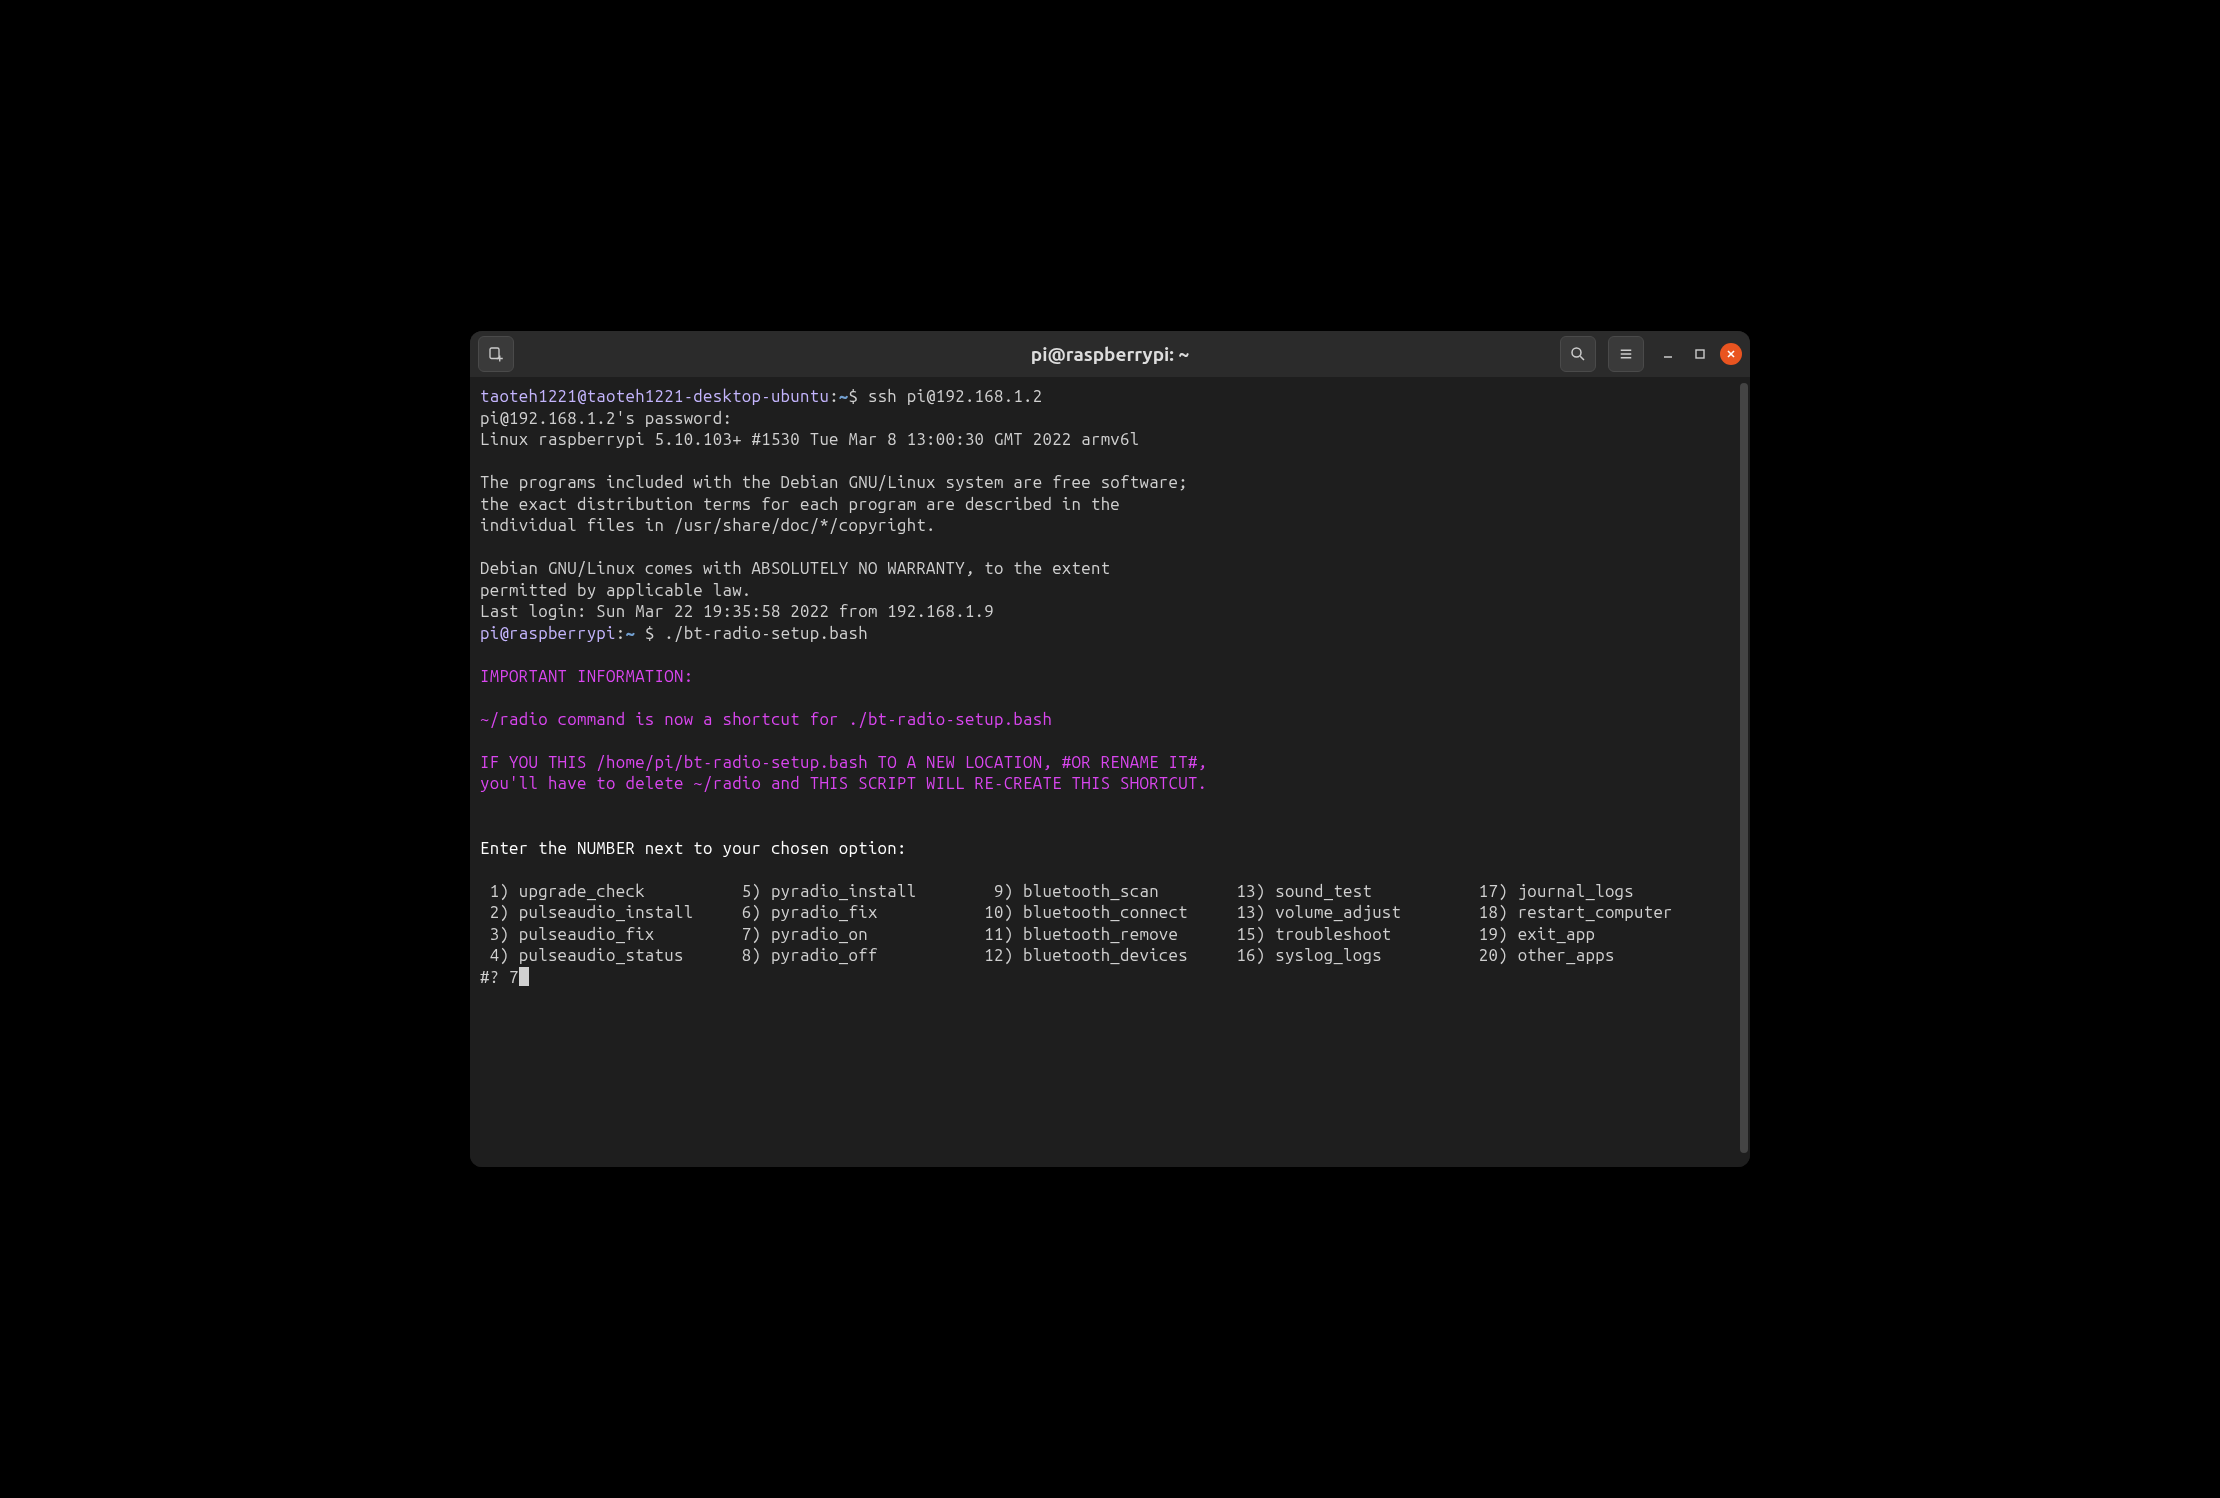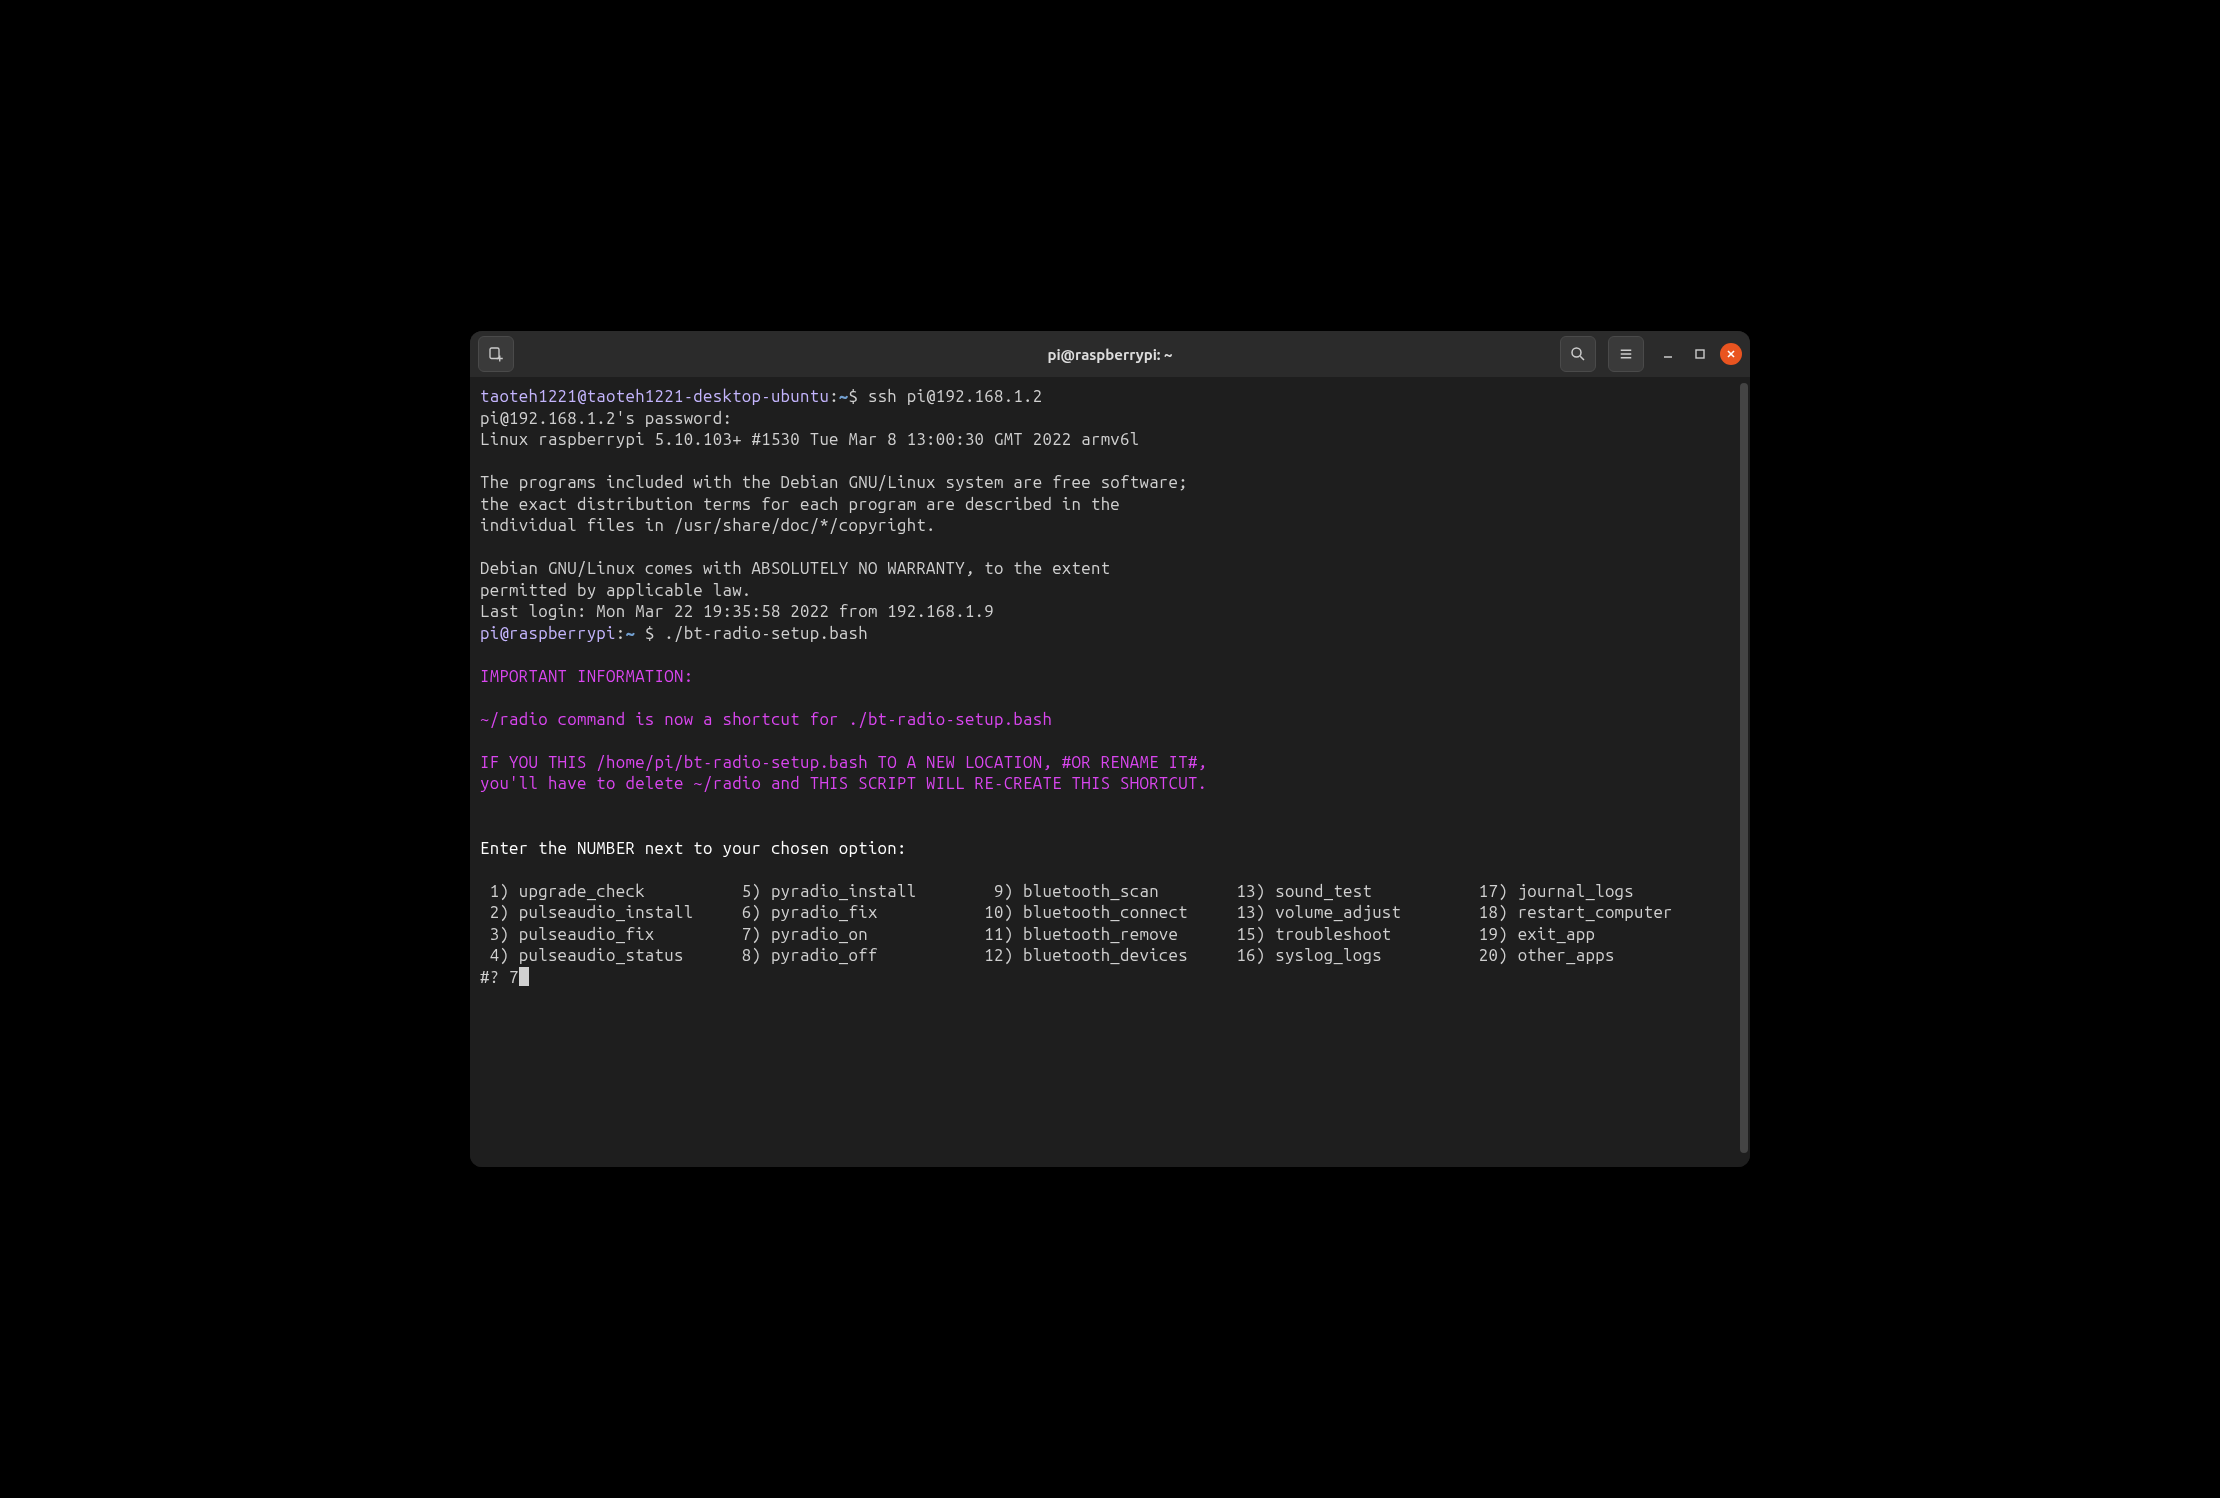--- a/index.html
+++ b/index.html
@@ -42,21 +42,21 @@
     justify-content: center;
     margin-right: 4px;
     cursor: pointer;
   }
   .titlebar-btn svg { width: 18px; height: 18px; }
   .titlebar-title {
     position: absolute;
     left: 50%;
     transform: translateX(-50%);
     color: #ddd;
-    font-size: 15px;
+    font-size: 19px;
     font-weight: 600;
     font-family: 'Ubuntu', 'Cantarell', sans-serif;
   }
   .titlebar-right {
     margin-left: auto;
     display: flex;
     align-items: center;
     gap: 8px;
   }
   .win-ctrl {
@@ -162,21 +162,21 @@
   <div class="terminal-body"><span class="c-green">taoteh1221@taoteh1221-desktop-ubuntu</span><span class="c-white">:</span><span class="c-blue">~</span><span class="c-white">$</span><span class="c-white"> </span><span class="c-white">ssh pi@192.168.1.2</span>
 <span class="c-white">pi@192.168.1.2's password:</span>
 <span class="c-white">Linux raspberrypi 5.10.103+ #1530 Tue Mar 8 13:00:30 GMT 2022 armv6l</span>
 
 <span class="c-white">The programs included with the Debian GNU/Linux system are free software;</span>
 <span class="c-white">the exact distribution terms for each program are described in the</span>
 <span class="c-white">individual files in /usr/share/doc/*/copyright.</span>
 
 <span class="c-white">Debian GNU/Linux comes with ABSOLUTELY NO WARRANTY, to the extent</span>
 <span class="c-white">permitted by applicable law.</span>
-<span class="c-white">Last login: Mon Mar 22 19:35:58 2022 from 192.168.1.9</span>
+<span class="c-white">Last login: Sun Mar 22 19:35:58 2022 from 192.168.1.9</span>
 <span class="c-green">pi@raspberrypi</span><span class="c-white">:</span><span class="c-blue">~ </span><span class="c-white">$</span><span class="c-white"> </span><span class="c-white">./bt-radio-setup.bash</span>
 
 <span class="c-red">IMPORTANT INFORMATION:</span>
 
 <span class="c-red">~/radio command is now a shortcut for ./bt-radio-setup.bash</span>
 
 <span class="c-red">IF YOU THIS /home/pi/bt-radio-setup.bash TO A NEW LOCATION, #OR RENAME IT#,</span>
 <span class="c-red">you'll have to delete ~/radio and THIS SCRIPT WILL RE-CREATE THIS SHORTCUT.</span>
 
 

